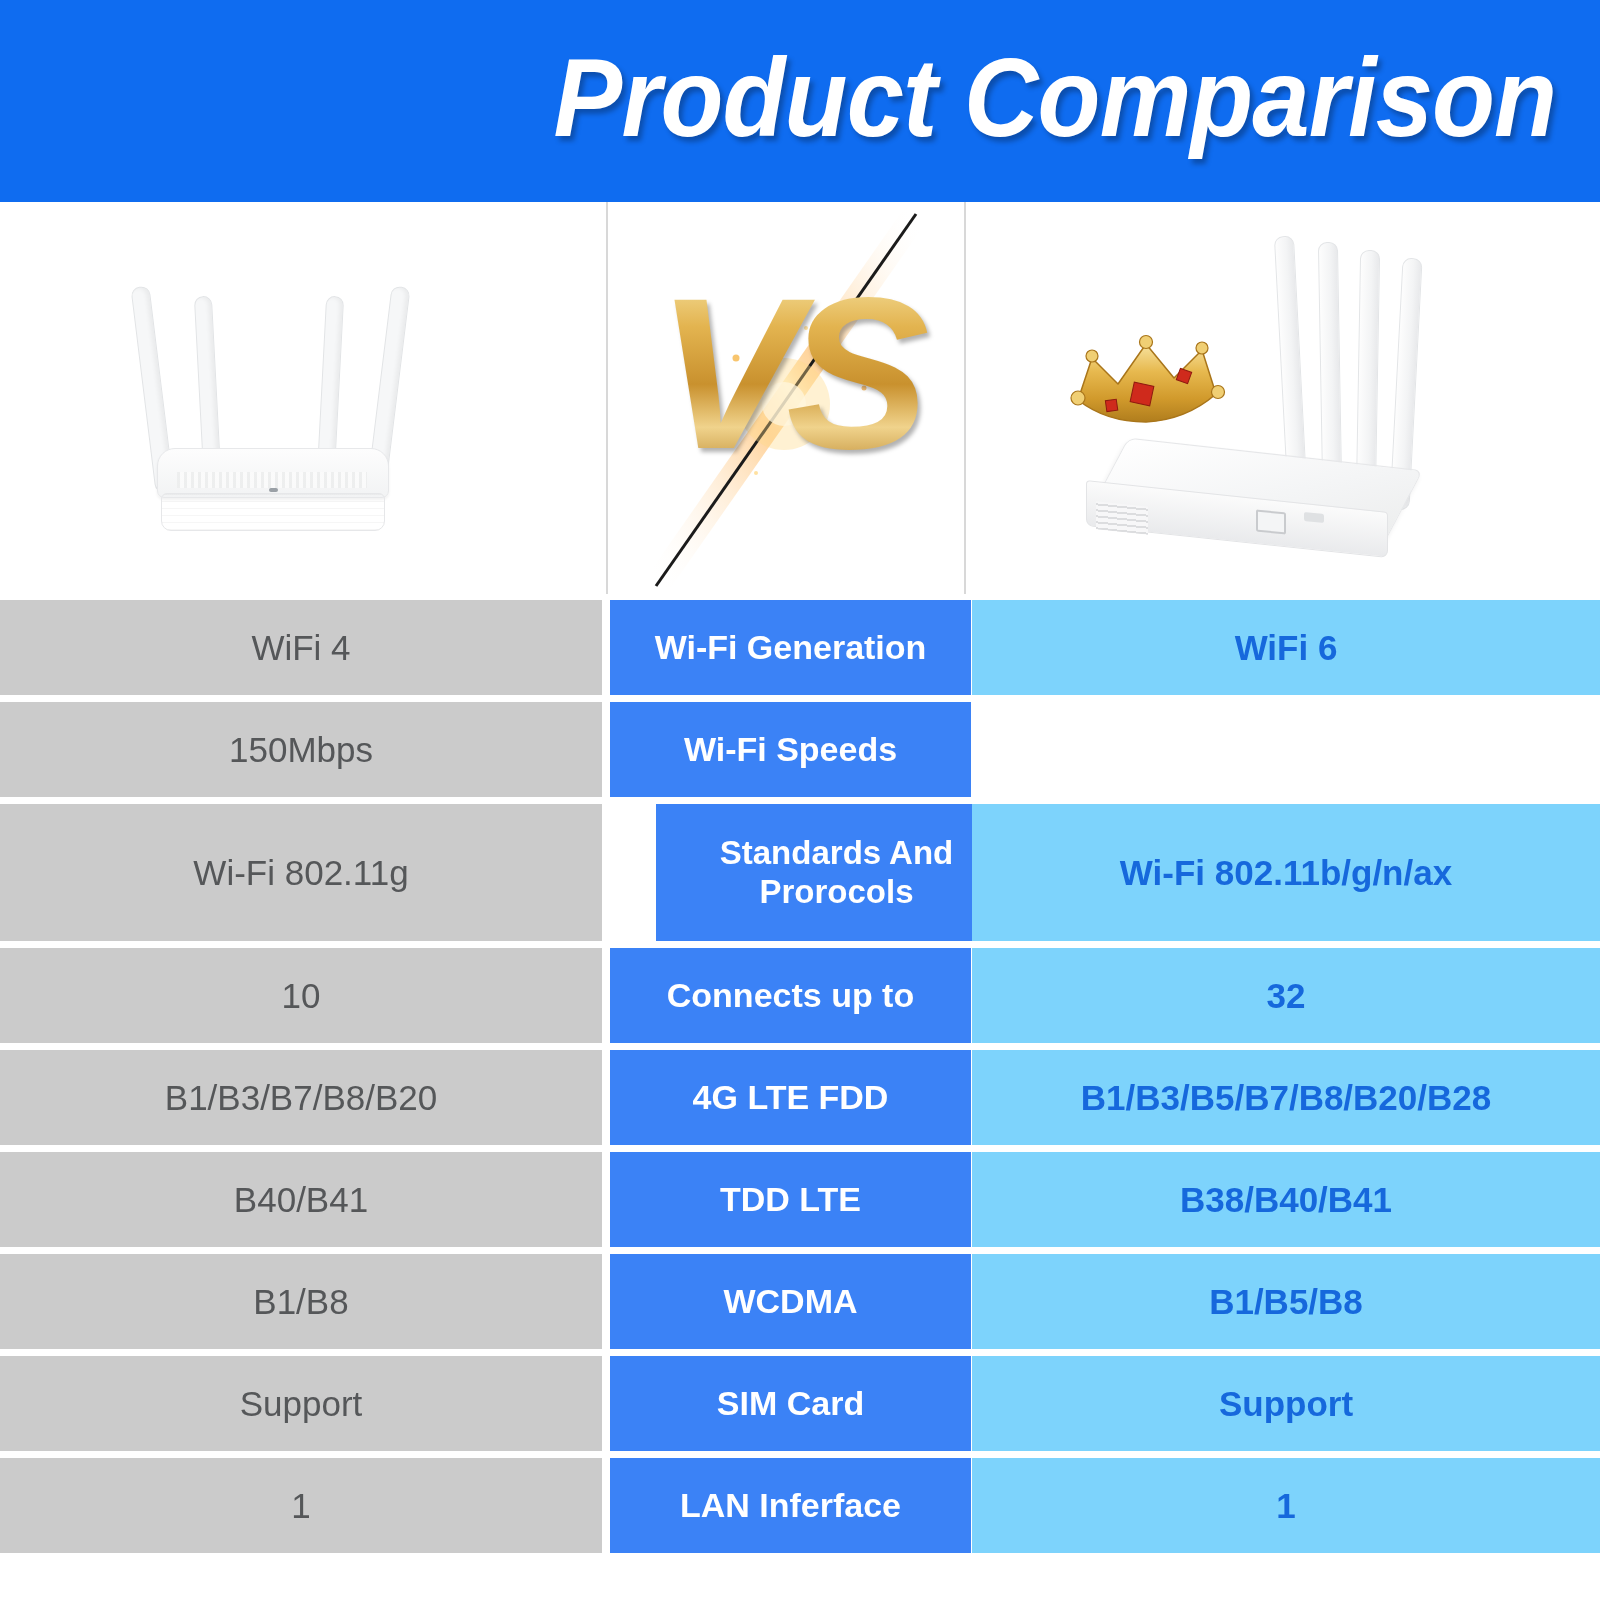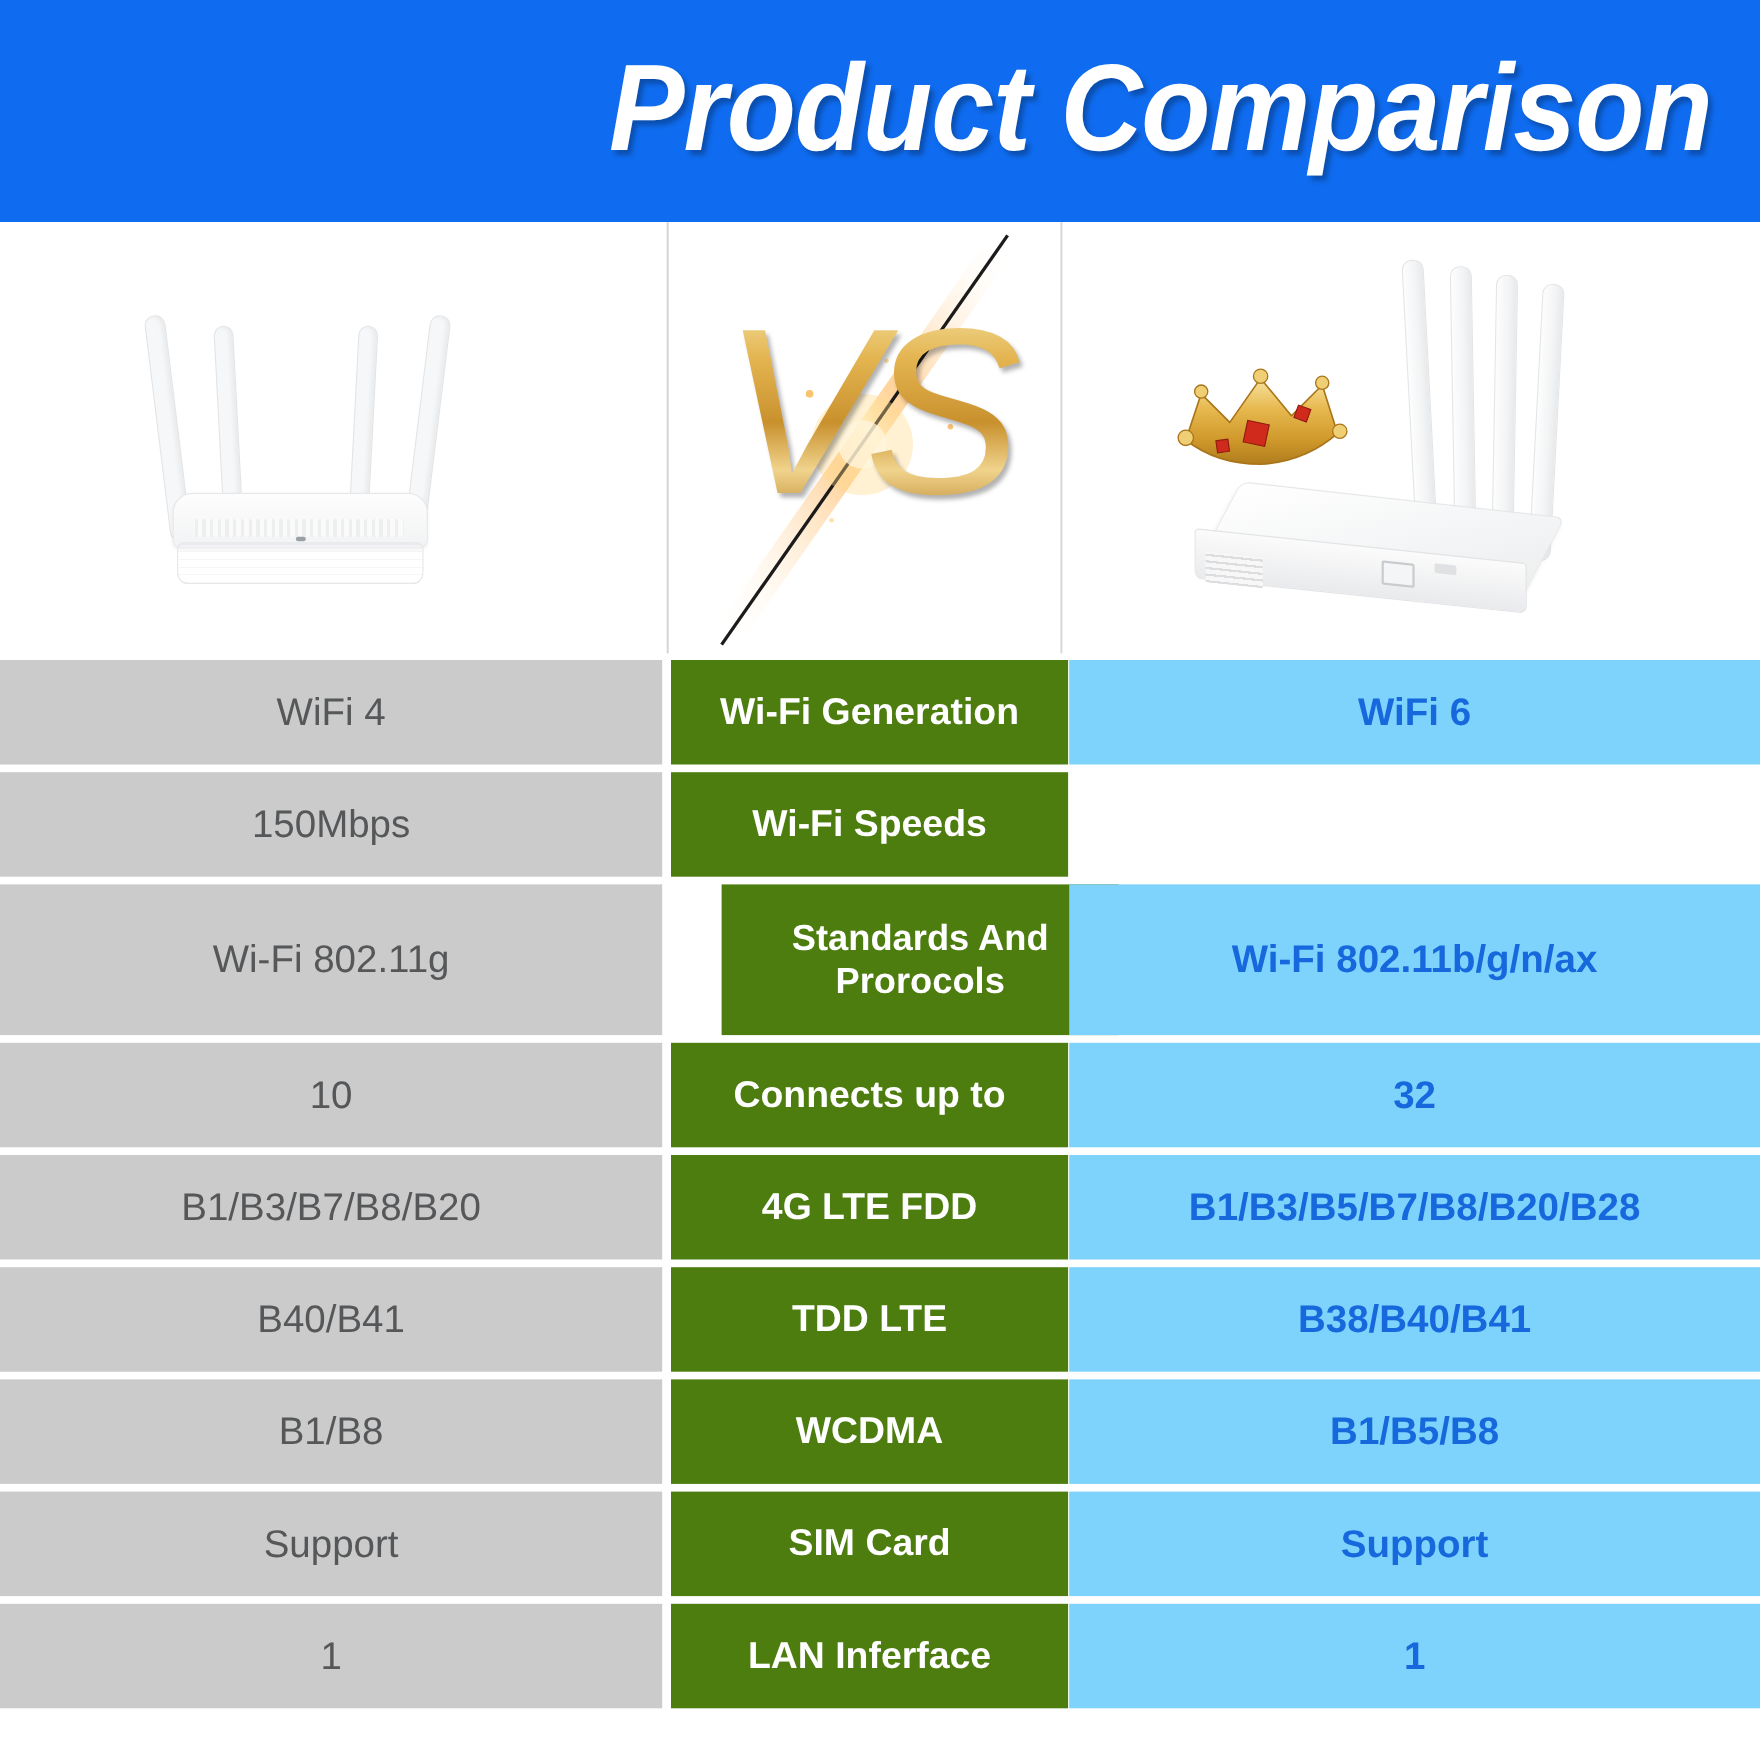--- a/index.html
+++ b/index.html
@@ -157,21 +157,21 @@
   .vs-wrap { position: relative; width: 340px; height: 380px; }
   .vs-slash {
     position: absolute; left: 0; top: 0; width: 100%; height: 100%;
   }
   .vs-text {
     position: absolute;
     left: 0; top: 58px; width: 100%;
     text-align: center;
     font-family: "Liberation Sans", "DejaVu Sans", sans-serif;
     font-size: 215px;
-    font-weight: 400;
+    font-weight: 700;
     font-style: italic;
     line-height: 1;
     letter-spacing: -14px;
     background: linear-gradient(180deg,#f7e6a8 0%,#e3b450 28%,#c9912e 55%,#f0d38c 75%,#b57f23 100%);
     -webkit-background-clip: text;
     background-clip: text;
     color: transparent;
     -webkit-text-fill-color: transparent;
     filter: drop-shadow(3px 4px 2px rgba(0,0,0,0.30));
   }
@@ -201,21 +201,21 @@
   }
   .cell.left {
     left: 0px; width: 602px;
     background: #cbcbcb;
     color: #555759;
     font-size: 35px;
     font-weight: 400;
   }
   .cell.mid {
     left: 610px; width: 361px;
-    background: #4d7c0f;
+    background: #3b82f6;
     color: #ffffff;
     font-size: 34px;
     font-weight: 700;
     line-height: 1.18;
   }
   .cell.right {
     left: 972px; width: 628px;
     background: #7dd3fc;
     color: #1668dc;
     font-size: 35px;

